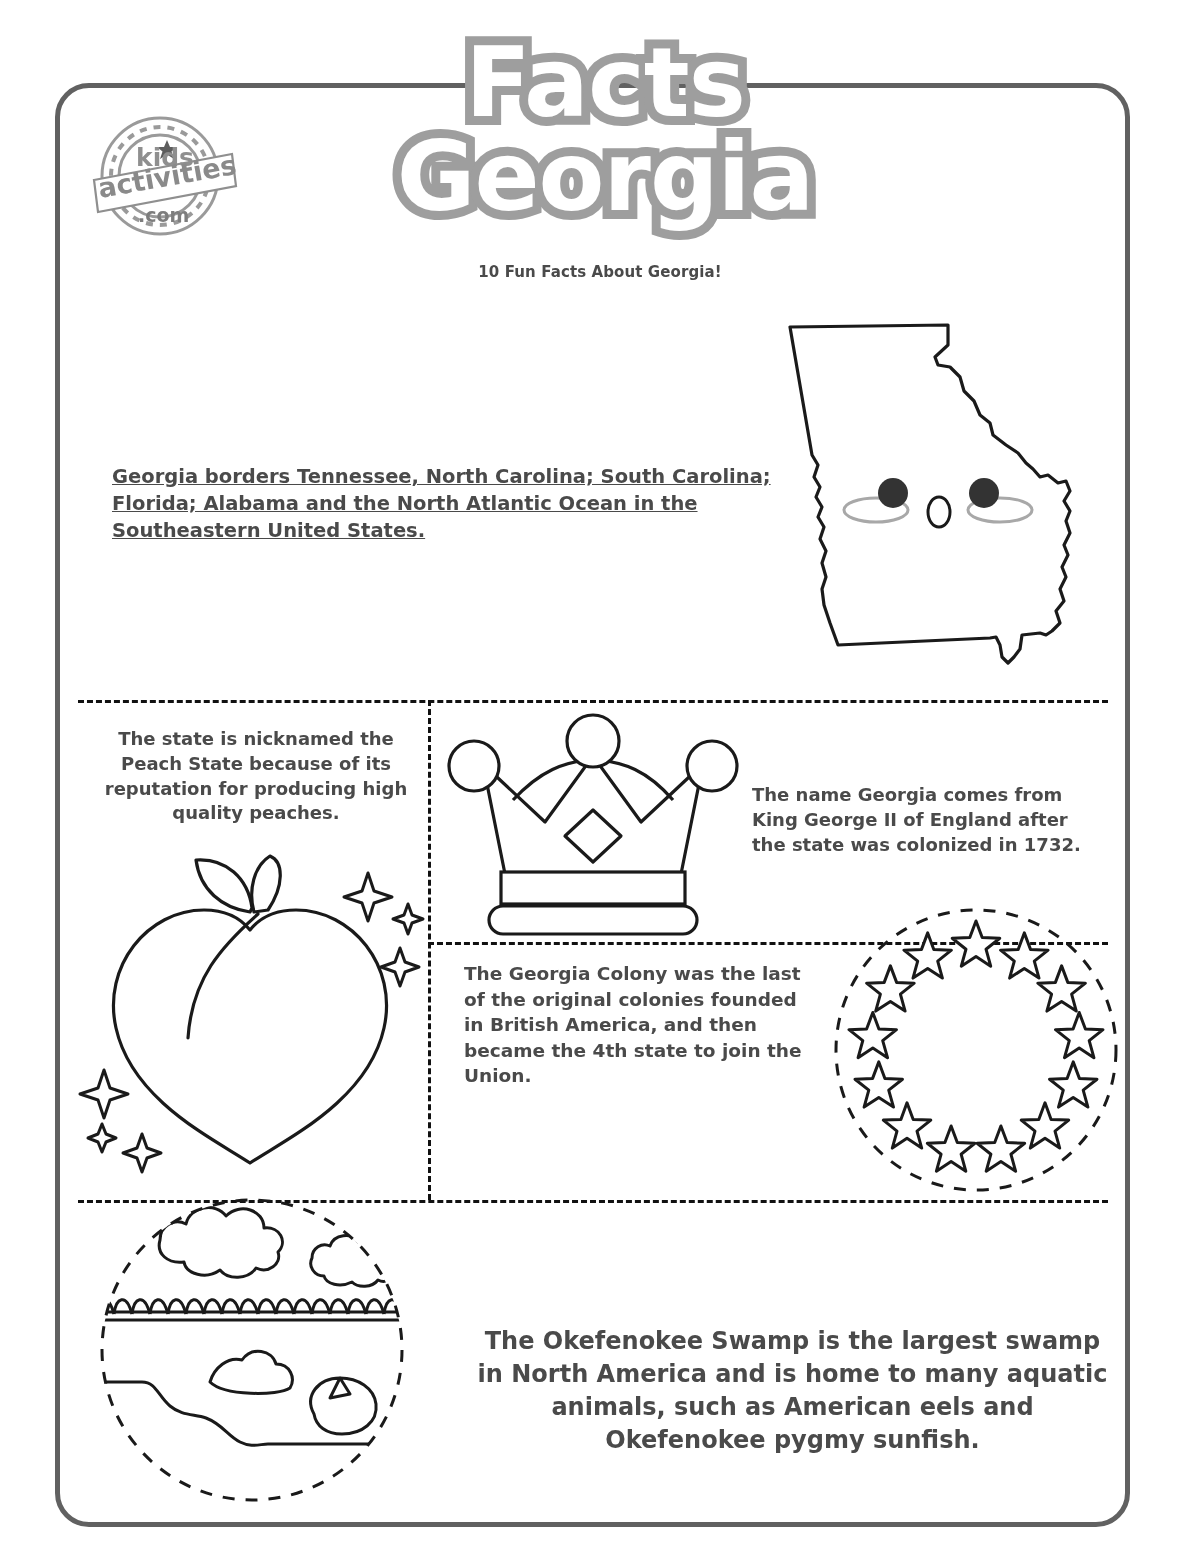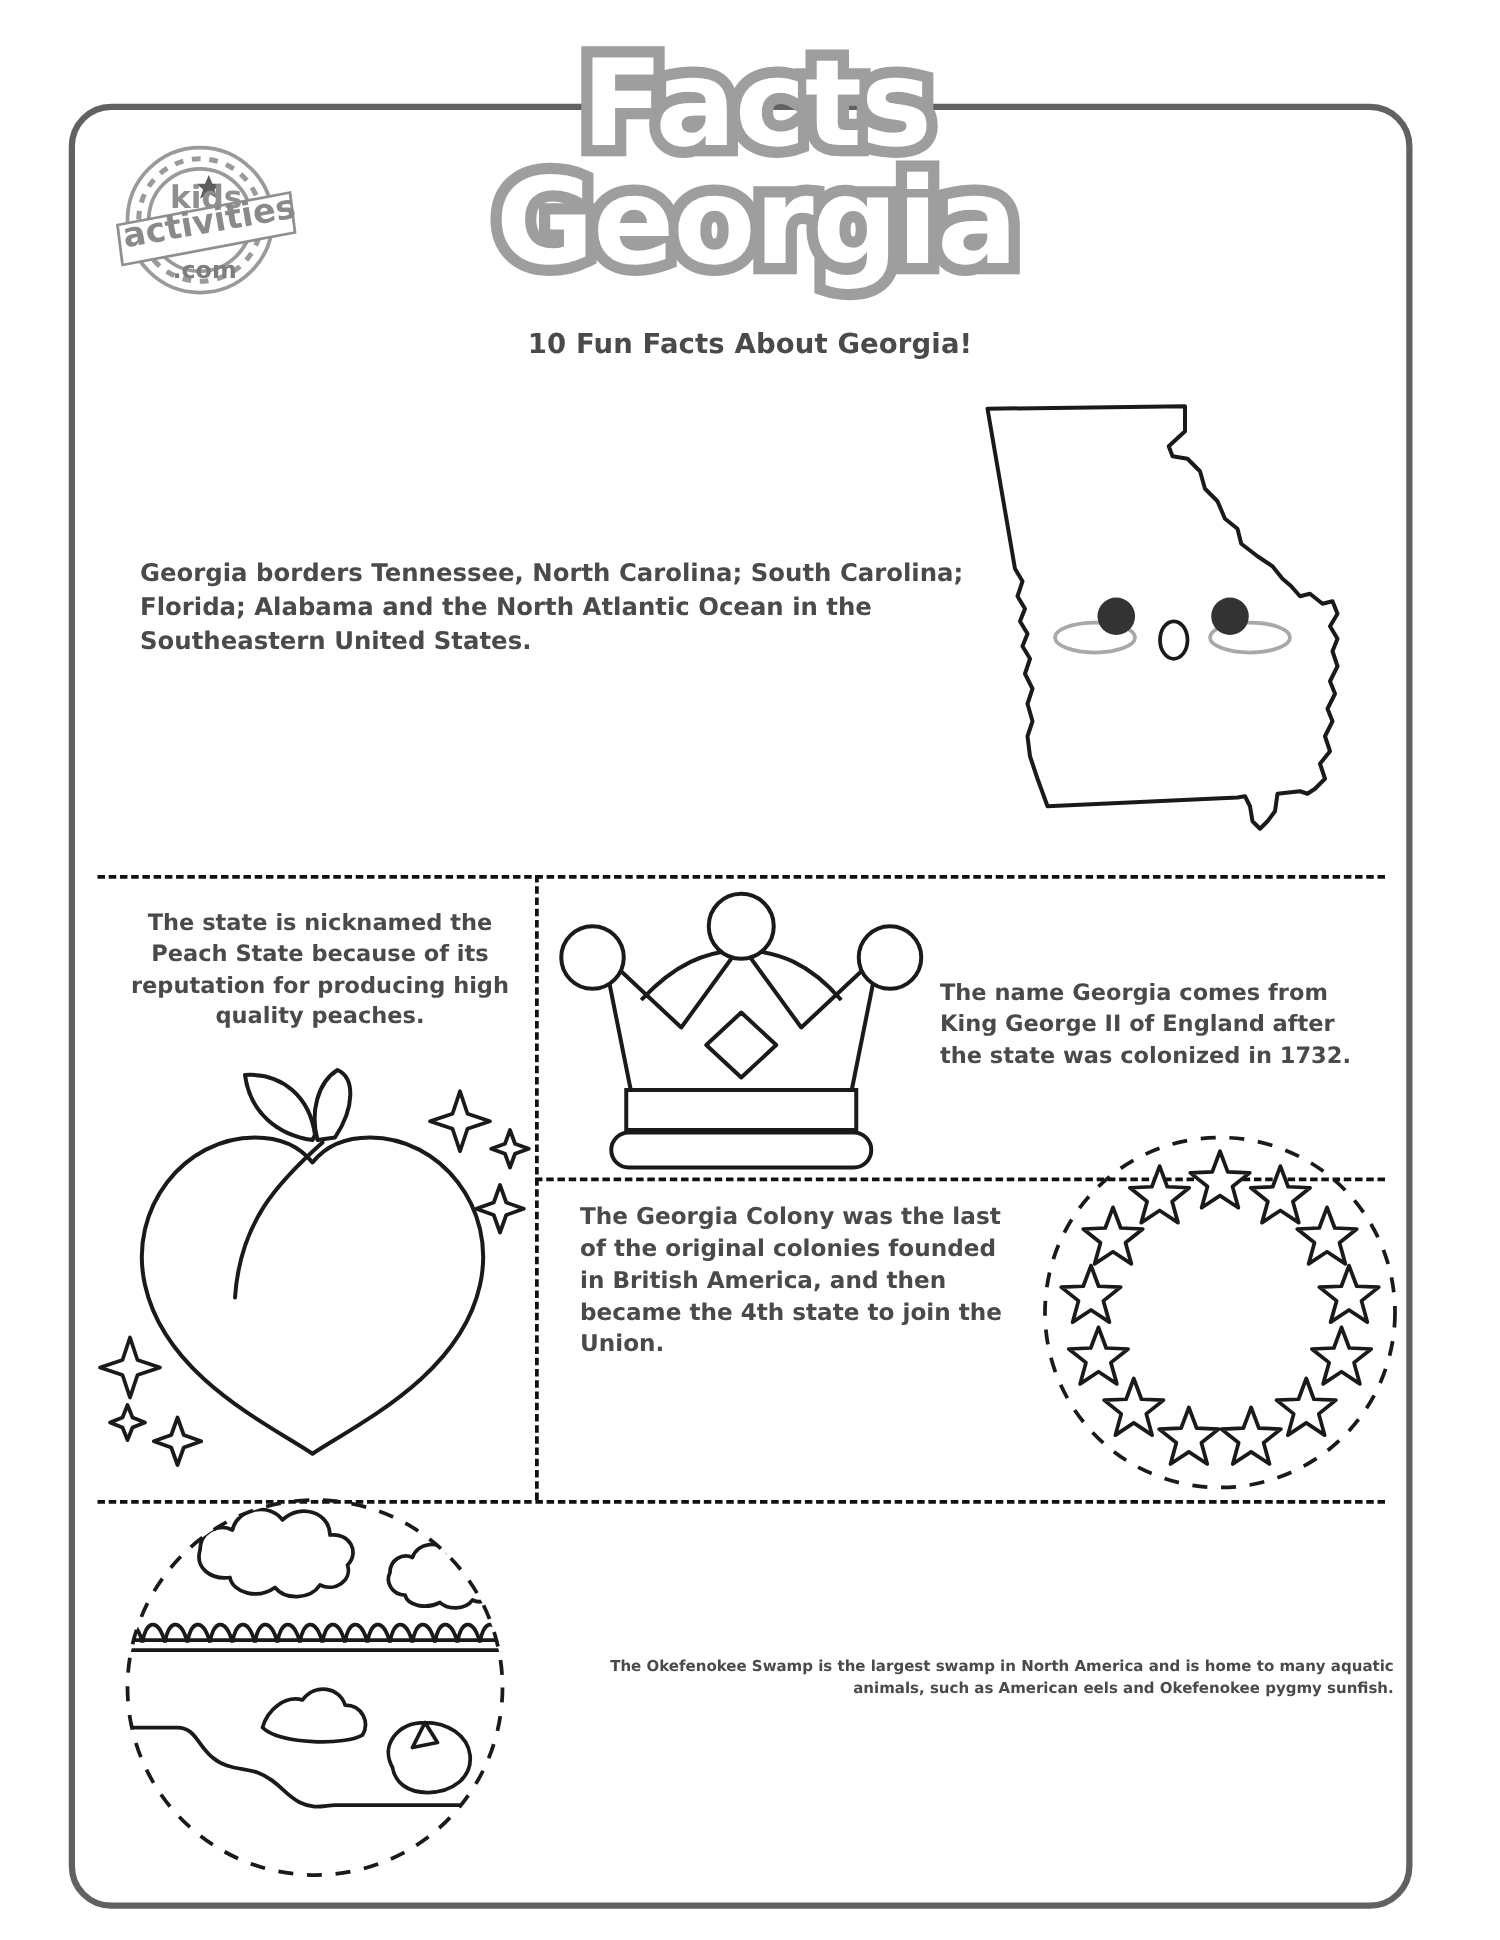--- a/index.html
+++ b/index.html
@@ -61,21 +61,21 @@
     margin: 0;
   }
   .title-line.l2 { font-size: 96px; }
 
   .subtitle {
     position: absolute;
     left: 0;
     top: 263px;
     width: 1200px;
     text-align: center;
-    font-size: 22px;
+    font-size: 15px;
     font-weight: bold;
     color: #4a4a4a;
     letter-spacing: 0.1px;
   }
 
   
   .divider-h {
     position: absolute;
     height: 0;
     border-top: 3px dashed #111111;
@@ -91,38 +91,38 @@
   #div-vert  { left: 428px; top: 700px;  height: 500px; }
 
   
   .fact-text {
     position: absolute;
     color: #4a4a4a;
     font-weight: bold;
     line-height: 1.38;
   }
   #fact1-text {
-    left: 112px; top: 446px; width: 660px;
-    font-size: 19.5px; text-align: left;
+    left: 112px; top: 464px; width: 660px;
+    font-size: 19.5px; text-align: left; text-decoration: underline;
   }
   #fact2-text {
     left: 95px; top: 727px; width: 322px;
     font-size: 18px; text-align: center;
   }
   #fact3-text {
     left: 752px; top: 783px; width: 348px;
     font-size: 18px; 
   }
   #fact4-text {
     left: 464px; top: 961px; width: 345px;
     font-size: 18.5px; text-align: left;
   }
   #fact5-text {
     left: 470px; top: 1325px; width: 645px;
-    font-size: 12px; text-align: right;
+    font-size: 24px; text-align: center;
   }
 
   
   .art { position: absolute; }
   #art-map    { left: 778px;  top: 305px;  width: 305px;  height: 370px; }
   #art-crown  { left: 443px;  top: 712px;  width: 300px;  height: 230px; }
   #art-peach  { left: 72px;   top: 838px;  width: 356px;  height: 338px; }
   #art-stars  { left: 828px;  top: 902px;  width: 296px;  height: 296px; }
   #art-swamp  { left: 82px;   top: 1192px; width: 340px;  height: 340px; }
 

